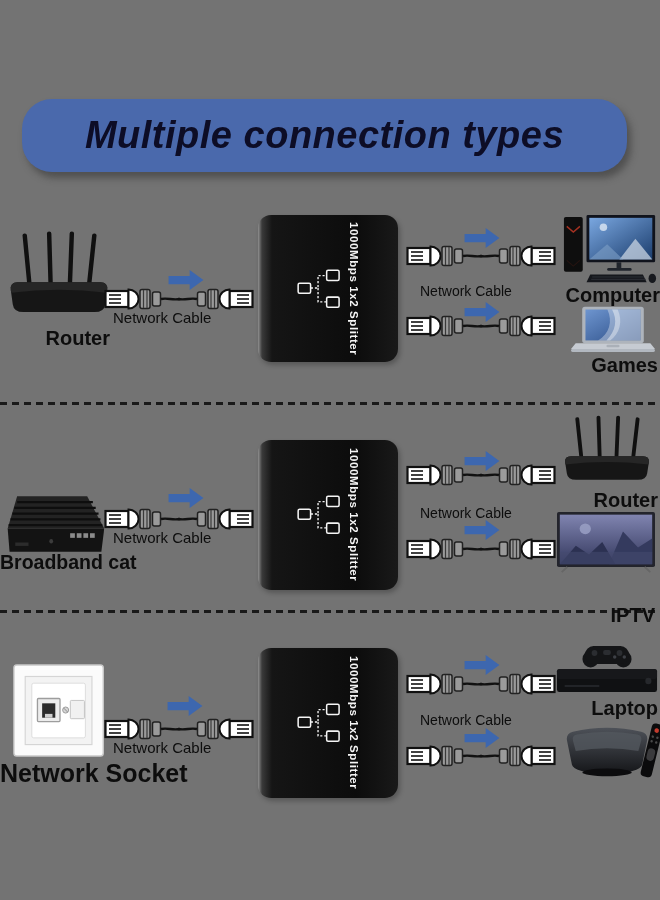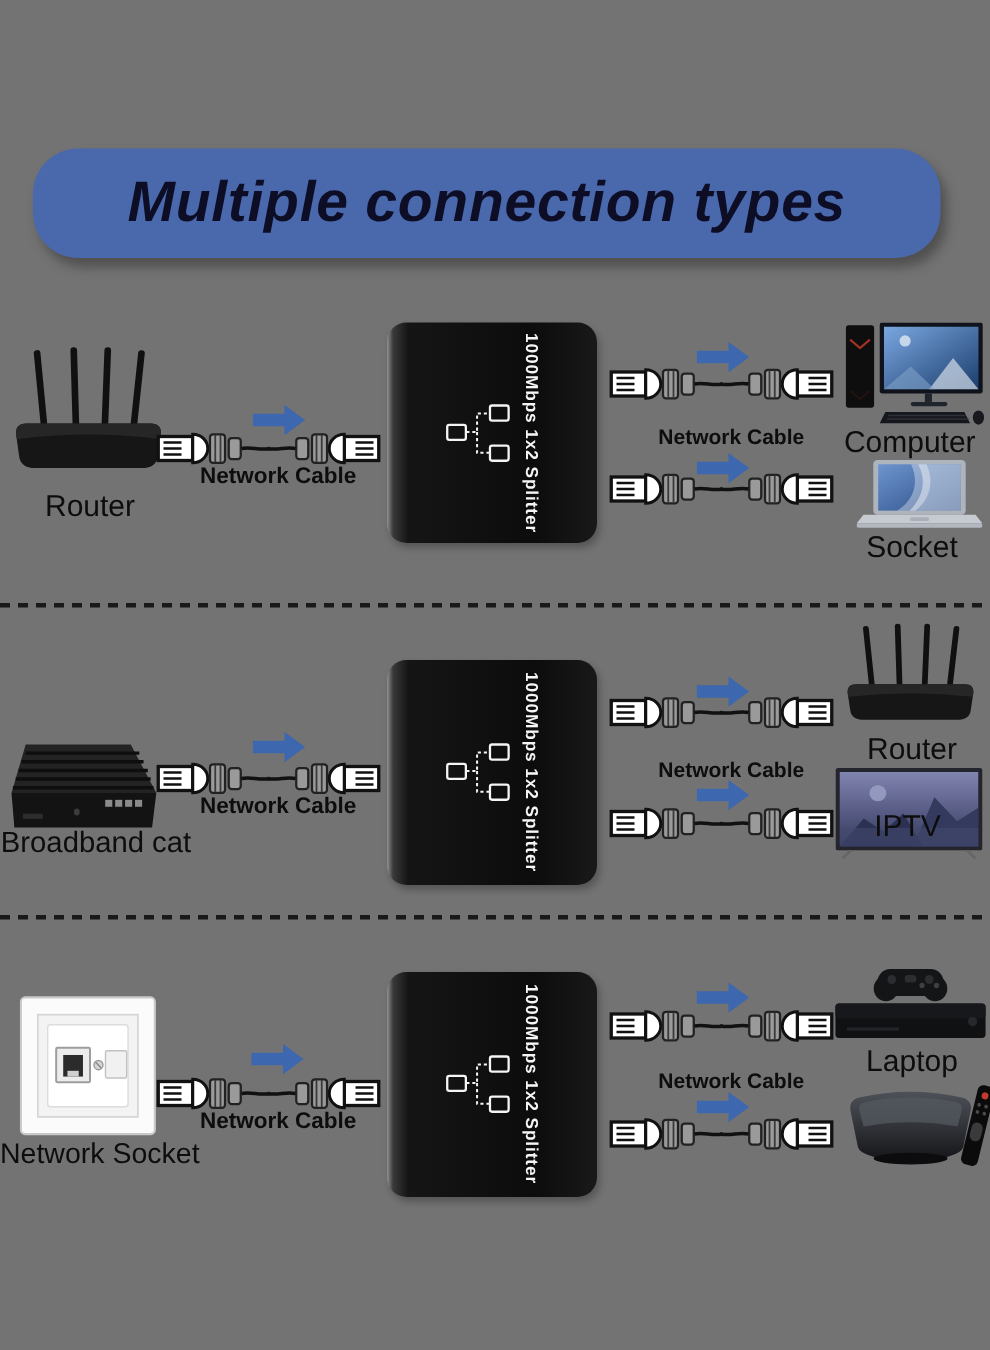--- a/index.html
+++ b/index.html
@@ -6,22 +6,22 @@
   .canvas{position:relative;width:660px;height:900px;background:#737373;overflow:hidden;
           font-family:"Liberation Sans","DejaVu Sans",sans-serif;}
   .abs{position:absolute;}
   .row{position:absolute;left:0;top:0;width:660px;height:900px;}
   .banner{position:absolute;left:22px;top:99px;width:605px;height:73px;background:#4a69ac;
           border-radius:30px;box-shadow:4px 6px 7px rgba(45,45,45,.5);
           display:flex;align-items:center;justify-content:center;}
   .banner-title{font-size:38px;font-weight:bold;font-style:italic;color:#0d0d26;letter-spacing:.5px;white-space:nowrap;}
   .divider{position:absolute;left:0;width:660px;height:3px;
            background:repeating-linear-gradient(90deg,#191919 0 7px,transparent 7px 12px);}
-  .dev-label{position:absolute;text-align:center;font-weight:normal;color:#0d0d0d;font-size:20px;white-space:nowrap;}
-  .cable-label{position:absolute;text-align:center;font-weight:bold;color:#0d0d0d;font-size:15px;white-space:nowrap;}
+  .dev-label{position:absolute;text-align:right;font-weight:bold;color:#0d0d0d;font-size:20px;white-space:nowrap;}
+  .cable-label{position:absolute;text-align:left;font-weight:normal;color:#0d0d0d;font-size:15px;white-space:nowrap;}
   .cable-label.small{font-size:14px;}
   .splitter{position:absolute;width:140px;border-radius:13px;
             background:linear-gradient(90deg,#909090 0,#3a3a3a 4px,#151515 14px,#0c0c0c 70%,#191919 100%);
             box-shadow:2px 3px 5px rgba(0,0,0,.25);
             display:flex;align-items:center;justify-content:center;gap:7px;}
   .splitter-label{writing-mode:vertical-rl;text-orientation:mixed;color:#f5f5f5;
                   font-size:11.5px;font-weight:bold;letter-spacing:.6px;white-space:nowrap;}
 </style>
 </head>
 <body>
@@ -230,21 +230,21 @@
         <use href="#cable"></use>
       </svg>
 
     <svg class="abs" style="left:563px;top:215px" width="94" height="70" viewBox="0 0 100 74" preserveAspectRatio="none">
         <use href="#dev-computer"></use>
       </svg>
     <div class="dev-label" style="left:553px;top:284px;width:107px">Computer</div>
     <svg class="abs" style="left:571px;top:306px" width="84" height="48" viewBox="0 0 90 52" preserveAspectRatio="none">
         <use href="#dev-laptop"></use>
       </svg>
-    <div class="dev-label" style="left:558px;top:354px;width:100px">Socket</div>
+    <div class="dev-label" style="left:558px;top:354px;width:100px">Games</div>
   </section>
 
   <section class="row">
     <svg class="abs" style="left:2px;top:494px" width="106" height="60" viewBox="0 0 112 52" preserveAspectRatio="none">
         <use href="#dev-modem"></use>
       </svg>
     <div class="dev-label" style="left:0px;top:551px;width:128px;font-size:19.5px">Broadband cat</div>
 
     <svg class="abs" style="left:168px;top:487px" width="36" height="22" viewBox="0 0 38 24">
         <use href="#arrow"></use>
@@ -275,28 +275,28 @@
         <use href="#cable"></use>
       </svg>
 
     <svg class="abs" style="left:561px;top:413px" width="92" height="78" viewBox="0 0 110 112" preserveAspectRatio="none">
         <use href="#dev-router"></use>
       </svg>
     <div class="dev-label" style="left:558px;top:489px;width:100px">Router</div>
     <svg class="abs" style="left:557px;top:512px" width="98" height="62" viewBox="0 0 104 70" preserveAspectRatio="none">
         <use href="#dev-iptv"></use>
       </svg>
-    <div class="dev-label" style="left:555px;top:540px;width:100px">IPTV</div>
+    <div class="dev-label" style="left:555px;top:604px;width:100px">IPTV</div>
   </section>
 
   <section class="row">
     <svg class="abs" style="left:13px;top:664px" width="94" height="94" viewBox="0 0 100 98" preserveAspectRatio="none">
         <use href="#dev-socket"></use>
       </svg>
-    <div class="dev-label" style="left:0px;top:759px;width:128px;font-size:19px">Network Socket</div>
+    <div class="dev-label" style="left:0px;top:759px;width:128px;font-size:25px">Network Socket</div>
 
     <svg class="abs" style="left:167px;top:695px" width="36" height="22" viewBox="0 0 38 24">
         <use href="#arrow"></use>
       </svg>
     <svg class="abs" style="left:103px;top:713px" width="152" height="32" viewBox="0 0 150 32">
         <use href="#cable"></use>
       </svg>
     <div class="cable-label" style="left:113px;top:739px;width:145px">Network Cable</div>
 
     <div class="splitter" style="left:258px;top:648px;height:150px">

